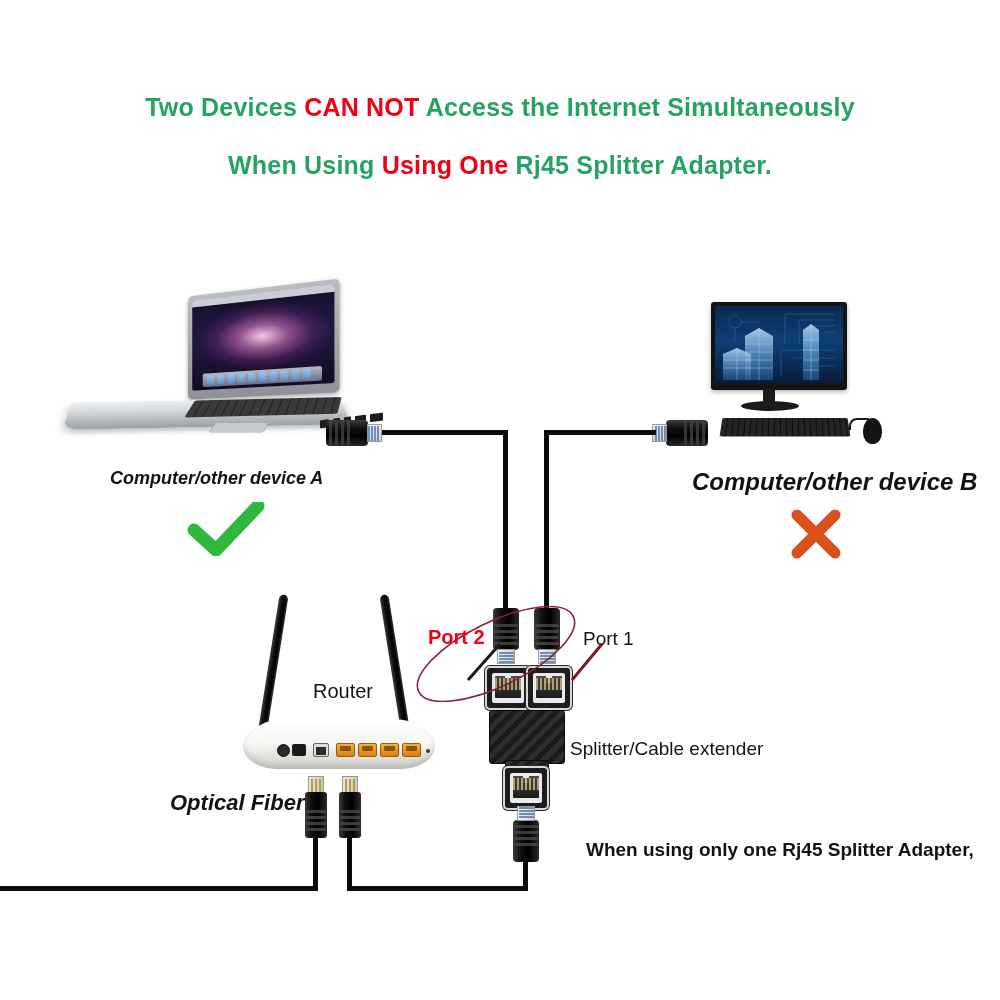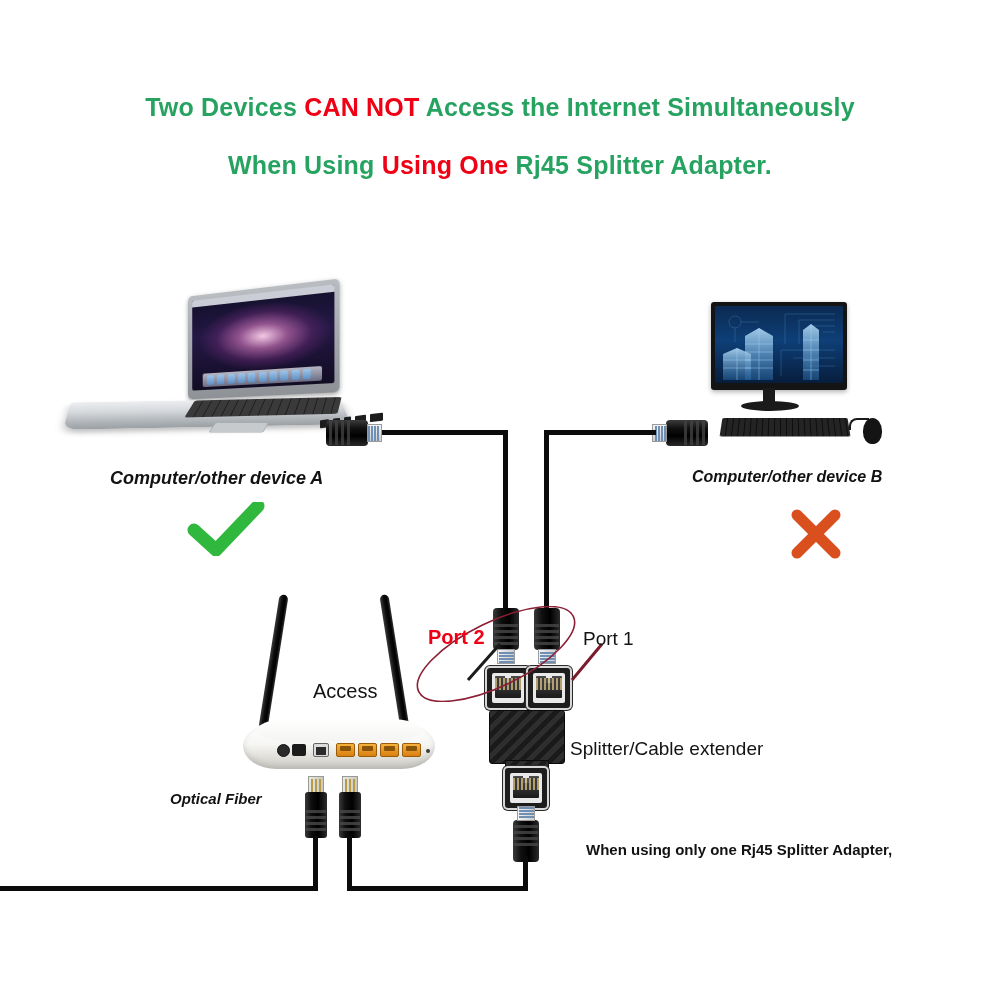--- a/index.html
+++ b/index.html
@@ -159,21 +159,21 @@
   .fiber .body i{position:absolute;left:1px;width:20px;height:3px;background:#4a4a4a;opacity:.8;}
 
   
   #check{position:absolute;left:186px;top:502px;width:80px;height:54px;}
   #cross{position:absolute;left:790px;top:508px;width:52px;height:52px;}
 
   
   #ellipse-port2{position:absolute;left:406px;top:606px;width:180px;height:96px;}
 
   #bottom-note{position:absolute;left:586px;top:840px;width:400px;
-      font-weight:bold;color:#121212;font-size:15px;line-height:20px;}
+      font-weight:bold;color:#121212;font-size:19px;line-height:20px;}
   #bottom-note .r{color:#ef0014;}
 </style>
 </head>
 <body>
 
 <div id="stage">
 
   <div id="title">
     <div>
       <span class="g">Two Devices </span><span class="r">CAN NOT</span><span class="g"> Access the Internet  Simultaneously</span>
@@ -407,23 +407,23 @@
     <ellipse cx="90" cy="48" rx="86" ry="32" fill="none" stroke="#8c1f35" stroke-width="1.6" transform="rotate(-26 90 48)"></ellipse>
   </svg>
   <svg class="abs" style="left:460px;top:640px;width:50px;height:46px;">
     <line x1="40" y1="4" x2="8" y2="40" stroke="#1b1b1b" stroke-width="3"></line>
   </svg>
   <svg class="abs" style="left:566px;top:640px;width:46px;height:46px;">
     <line x1="6" y1="40" x2="36" y2="4" stroke="#7a1b2a" stroke-width="3"></line>
   </svg>
 
   <div class="lbl" style="left:110px;top:468px;font-size:18px;">Computer/other device A</div>
-  <div class="lbl" style="left:692px;top:468px;font-size:16px;">Computer/other device B</div>
-  <div class="lbl-plain" style="left:313px;top:680px;font-size:20px;">Access</div>
-  <div class="lbl" style="left:170px;top:790px;font-size:15px;">Optical Fiber</div>
+  <div class="lbl" style="left:692px;top:468px;font-size:24px;">Computer/other device B</div>
+  <div class="lbl-plain" style="left:313px;top:680px;font-size:20px;">Router</div>
+  <div class="lbl" style="left:170px;top:790px;font-size:22px;">Optical Fiber</div>
   <div class="lbl-plain" style="left:428px;top:626px;font-size:20px;color:#ef0014;font-weight:bold;">Port 2</div>
   <div class="lbl-plain" style="left:583px;top:628px;font-size:19px;">Port 1</div>
   <div class="lbl-plain" style="left:570px;top:738px;font-size:19px;">Splitter/Cable extender</div>
 
   <div id="bottom-note">
     <div>When using only one Rj45 Splitter Adapter,</div>
   </div>
 
 </div>
 

